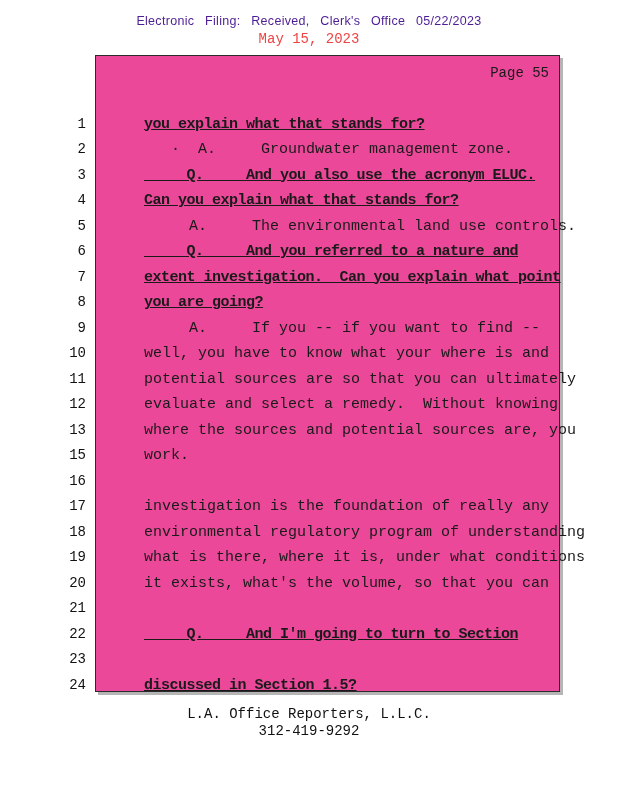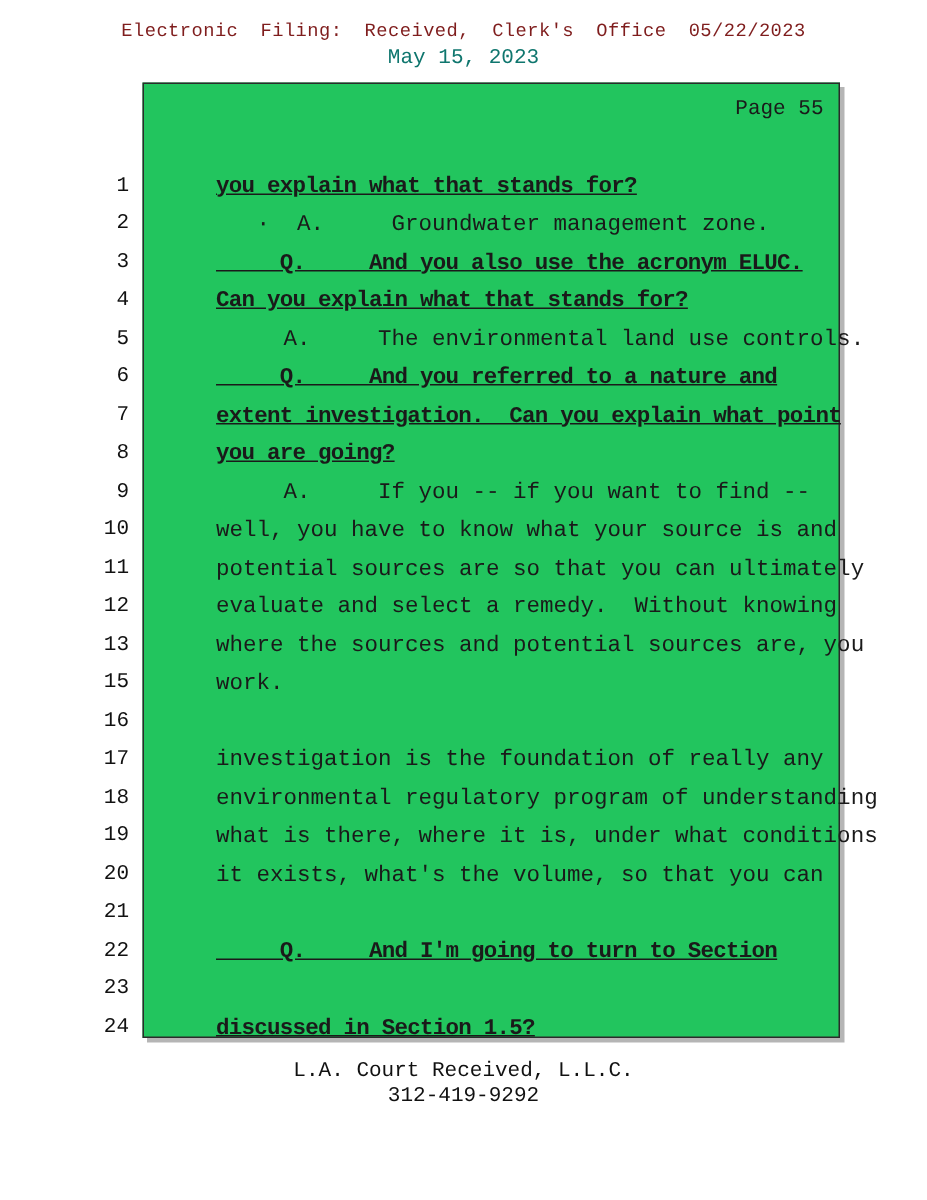--- a/index.html
+++ b/index.html
@@ -12,38 +12,38 @@
     color: #1a1a1a;
   }
   .page-wrap {
     width: 618px;
     height: 800px;
     position: relative;
     padding-top: 14px;
   }
   .stamp {
     text-align: center;
-    font-family: Liberation Mono, monospace;
+    font-family: Liberation Sans, sans-serif;
     font-size: 12.5px;
-    color: #7f1d1d;
+    color: #4c1d95;
     word-spacing: 7px;
     letter-spacing: 0.3px;
   }
   .hearing-date {
     text-align: center;
     font-size: 14px;
-    color: #0f766e;
+    color: #ef4444;
     margin-top: 3px;
   }
   .transcript-box {
     margin: 8px 0 0 95px;
     width: 465px;
     border: 1px solid #2b2b2b;
     box-shadow: 3px 3px 0 0 #b5b5b5;
-    background: #22c55e;
+    background: #ec4899;
     padding: 6px 8px 18px 12px;
     position: relative;
   }
   .page-label {
     text-align: right;
     font-size: 14px;
     padding-right: 2px;
     height: 24px;
     line-height: 22px;
   }
@@ -117,21 +117,21 @@
 
   <div class="line">
     <span class="line-num">8</span><span class="line-text bold">you are going?</span>
   </div>
 
   <div class="line">
     <span class="line-num">9</span><span class="line-text">     A.     If you -- if you want to find --</span>
   </div>
 
   <div class="line">
-    <span class="line-num">10</span><span class="line-text">well, you have to know what your source is and</span>
+    <span class="line-num">10</span><span class="line-text">well, you have to know what your where is and</span>
   </div>
 
   <div class="line">
     <span class="line-num">11</span><span class="line-text">potential sources are so that you can ultimately</span>
   </div>
 
   <div class="line">
     <span class="line-num">12</span><span class="line-text">evaluate and select a remedy.  Without knowing</span>
   </div>
 
@@ -176,17 +176,17 @@
     <span class="line-num">23</span>
   </div>
 
   <div class="line">
     <span class="line-num">24</span><span class="line-text bold">discussed in Section 1.5?</span>
   </div>
 </div>
   </div>
 
   <div class="footer">
-    <div>L.A. Court Received, L.L.C.</div>
+    <div>L.A. Office Reporters, L.L.C.</div>
     <div>312-419-9292</div>
   </div>
 
 </div>
 
 </body></html>

